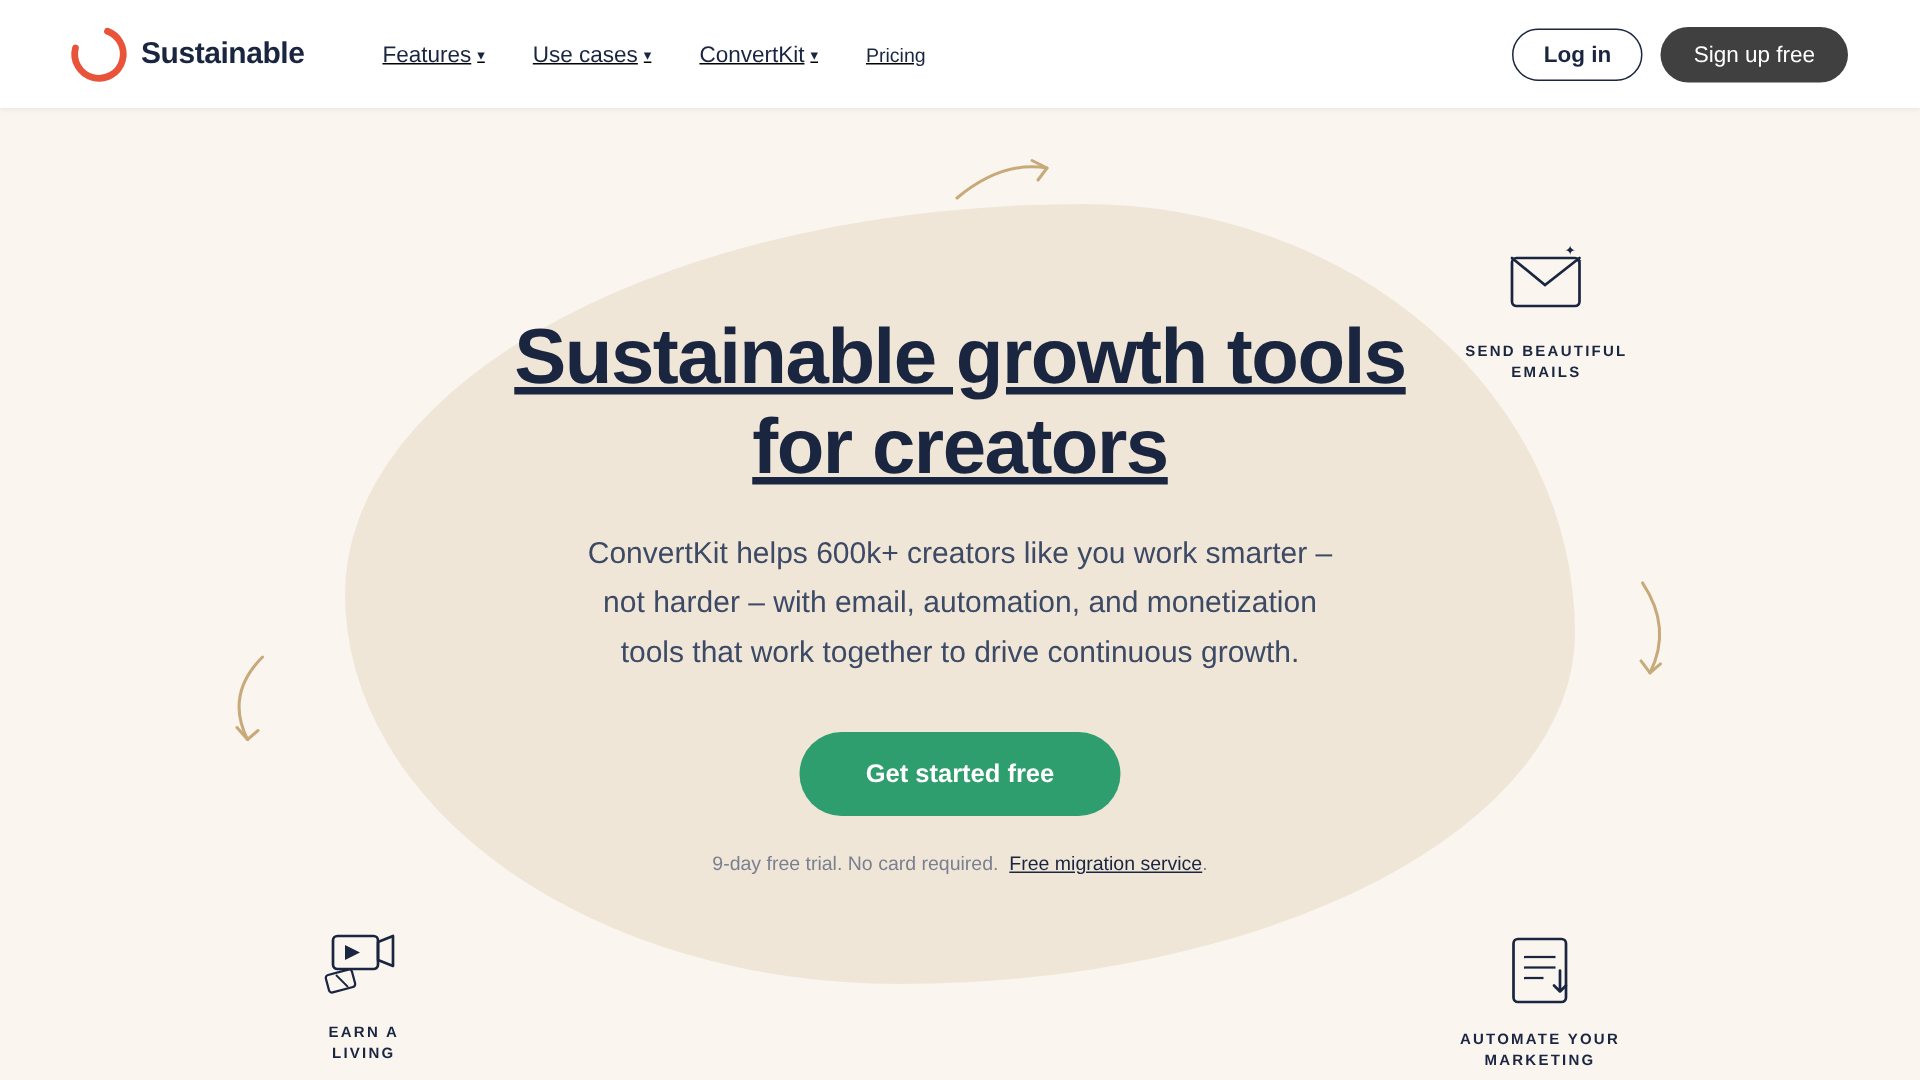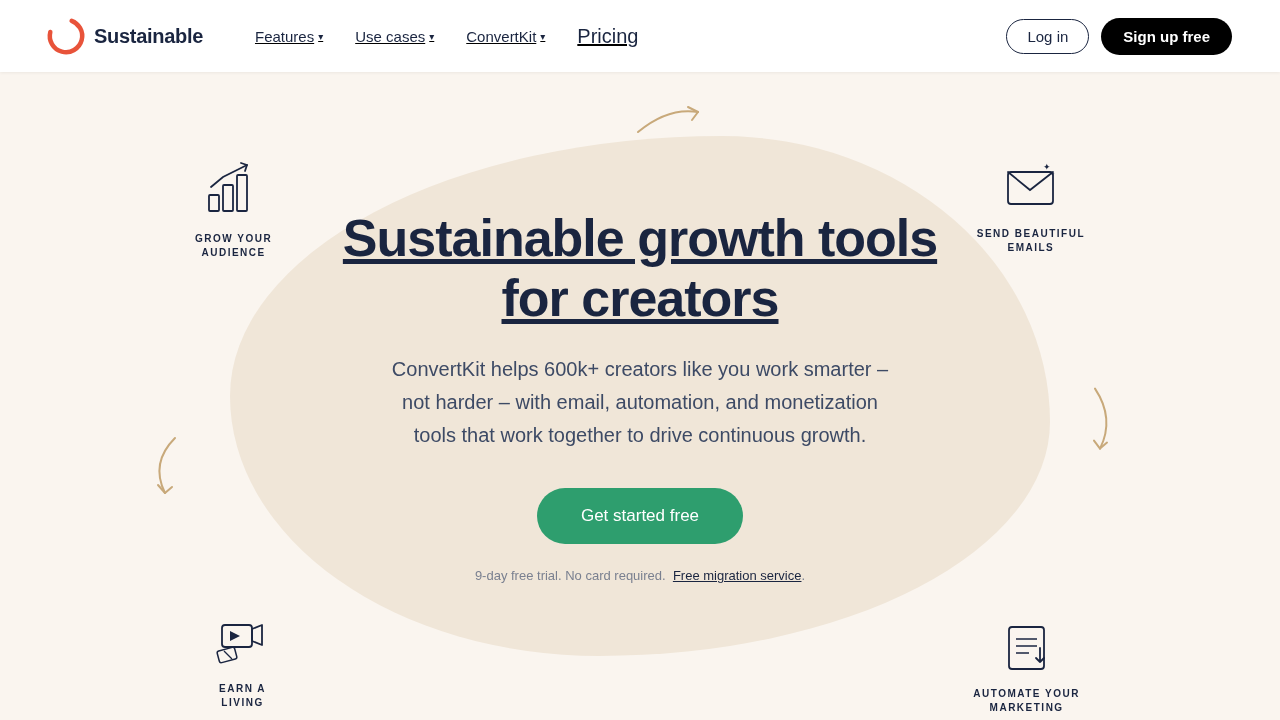--- a/index.html
+++ b/index.html
@@ -64,50 +64,50 @@
       border-radius: 6px;
     }
 
     .nav-link .chevron {
       font-size: 10px;
       margin-top: 1px;
     }
 
     .nav-pricing {
       padding: 8px 12px;
-      font-size: 20px;
+      font-size: 13px;
       color: #1a2540;
       font-weight: 500;
       cursor: pointer;
     }
 
     .nav-actions {
       display: flex;
       align-items: center;
       gap: 12px;
     }
 
     .btn-login {
       padding: 8px 20px;
       border: 1.5px solid #1a2540;
       border-radius: 24px;
       font-size: 15px;
-      font-weight: 400;
+      font-weight: 700;
       color: #1a2540;
       background: transparent;
       cursor: pointer;
     }
 
     .btn-signup {
       padding: 10px 22px;
-      background: #000000;
+      background: #404040;
       border: none;
       border-radius: 24px;
       font-size: 15px;
-      font-weight: 700;
+      font-weight: 400;
       color: #fff;
       cursor: pointer;
     }
 
     
     .hero {
       position: relative;
       width: 100%;
       height: calc(720px - 72px);
       display: flex;
@@ -225,21 +225,21 @@
       margin-left: auto;
       margin-right: auto;
     }
 
     .btn-cta {
       display: inline-block;
       padding: 18px 44px;
       background: #2e9e6e;
       color: #fff;
       font-size: 17px;
-      font-weight: 400;
+      font-weight: 700;
       border-radius: 36px;
       border: none;
       cursor: pointer;
       margin-bottom: 24px;
     }
 
     .hero-footnote {
       font-size: 13px;
       color: #7a8090;
     }
@@ -310,35 +310,20 @@
     </svg>
   </div>
 
   <div class="arrow-left">
     <svg width="50" height="70" viewBox="0 0 50 70">
       <path d="M35,10 Q10,35 25,65" stroke="#c8a97a" stroke-width="2" fill="none" stroke-linecap="round"></path>
       <path d="M18,57 L25,65 L32,59" stroke="#c8a97a" stroke-width="2" fill="none" stroke-linecap="round" stroke-linejoin="round"></path>
     </svg>
   </div>
 
-  <div class="feature-label feature-top-left">
-    <div class="icon-wrap">
-      <svg width="65" height="65" viewBox="0 0 65 65">
-
-        <rect x="8" y="38" width="10" height="16" fill="none" stroke="#1a2540" stroke-width="1.8" rx="1"></rect>
-        <rect x="22" y="28" width="10" height="26" fill="none" stroke="#1a2540" stroke-width="1.8" rx="1"></rect>
-        <rect x="36" y="18" width="10" height="36" fill="none" stroke="#1a2540" stroke-width="1.8" rx="1"></rect>
-
-        <path d="M10,30 L22,20 L34,14 L46,8" stroke="#1a2540" stroke-width="1.8" fill="none" stroke-linecap="round"></path>
-        <path d="M40,6 L46,8 L44,14" stroke="#1a2540" stroke-width="1.8" fill="none" stroke-linecap="round" stroke-linejoin="round"></path>
-      </svg>
-    </div>
-    <div class="label-text">GROW YOUR</div>
-    <div class="label-text">AUDIENCE</div>
-  </div>
 
   <div class="feature-label feature-top-right">
     <div class="icon-wrap">
       <svg width="65" height="65" viewBox="0 0 65 65">
 
         <rect x="10" y="20" width="45" height="32" rx="3" fill="none" stroke="#1a2540" stroke-width="1.8"></rect>
         <path d="M10,20 L32,38 L55,20" fill="none" stroke="#1a2540" stroke-width="1.8" stroke-linecap="round"></path>
 
         <text x="45" y="18" font-size="9" fill="#1a2540">✦</text>
         <text x="52" y="24" font-size="6" fill="#1a2540">✦</text>

